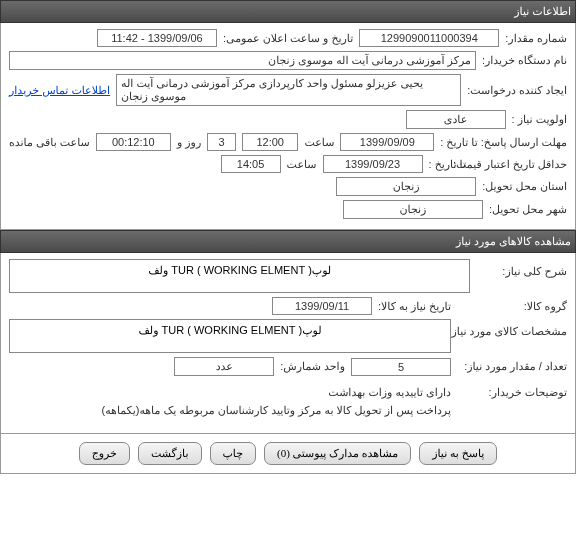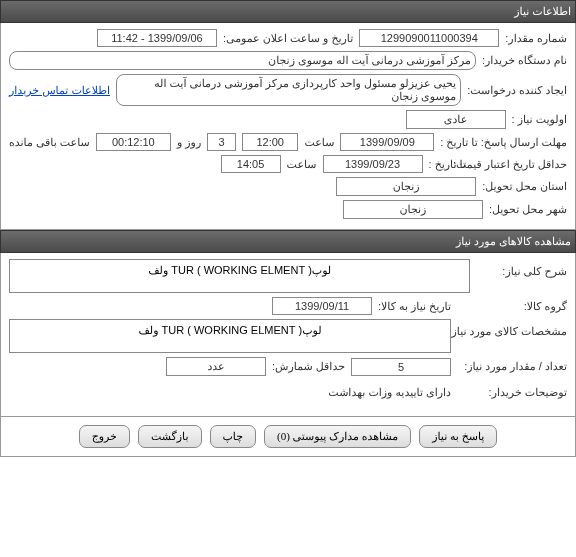--- a/index.html
+++ b/index.html
@@ -36,23 +36,23 @@
   .field {
     background: #fff;
     border: 1px solid #888;
     padding: 2px 4px;
     font-size: 11px;
     color: #333;
     min-height: 18px;
     display: inline-flex;
     align-items: center;
     justify-content: center;
-    text-align: right;
-  }
-  .field-wide { flex: 1; border-radius: 8px; }
+    text-align: left;
+  }
+  .field-wide { flex: 1; }
   .link-text {
     color: #0044cc;
     text-decoration: underline;
     cursor: pointer;
     font-size: 11px;
   }
   .textarea-field {
     background: #fff;
     border: 1px solid #888;
     padding: 4px;
@@ -170,28 +170,29 @@
   </div>
 
   <div class="row" style="align-items:flex-start">
     <span class="label" style="padding-top:6px;width:110px">مشخصات کالای مورد نیاز:</span>
     <div class="textarea-field">لوپ( TUR ( WORKING ELMENT ولف</div>
   </div>
 
   <div class="row">
     <span class="label" style="width:110px">تعداد / مقدار مورد نیاز:</span>
     <span class="field w100">5</span>
-    <span class="label">حداقل شمارش:</span>
+    <span class="label">واحد شمارش:</span>
     <span class="field w100">عدد</span>
   </div>
 
   <div class="row" style="align-items:flex-start">
     <span class="label" style="padding-top:6px;width:110px">توضیحات خریدار:</span>
     <div class="desc-text">
       <div>دارای تاییدیه وزات بهداشت</div>
+      <div>پرداخت پس از تحویل کالا به مرکز وتایید کارشناسان مربوطه یک ماهه(یکماهه)</div>
     </div>
   </div>
 
 </div>
 
 <div class="button-bar">
   <button class="btn">پاسخ به نیاز</button>
   <button class="btn">مشاهده مدارک پیوستی (0)</button>
   <button class="btn">چاپ</button>
   <button class="btn">بازگشت</button>

